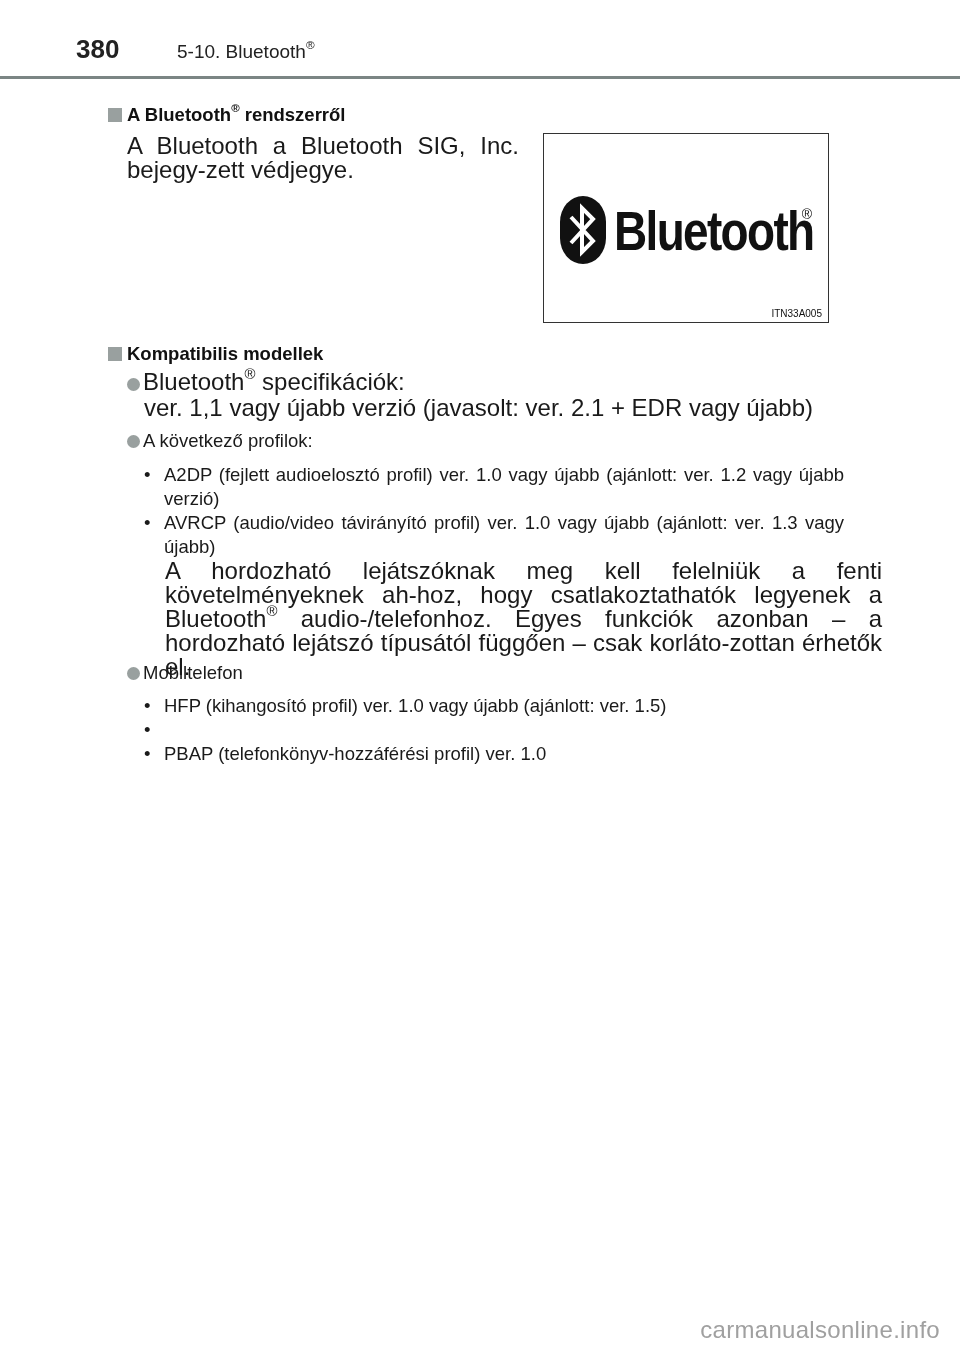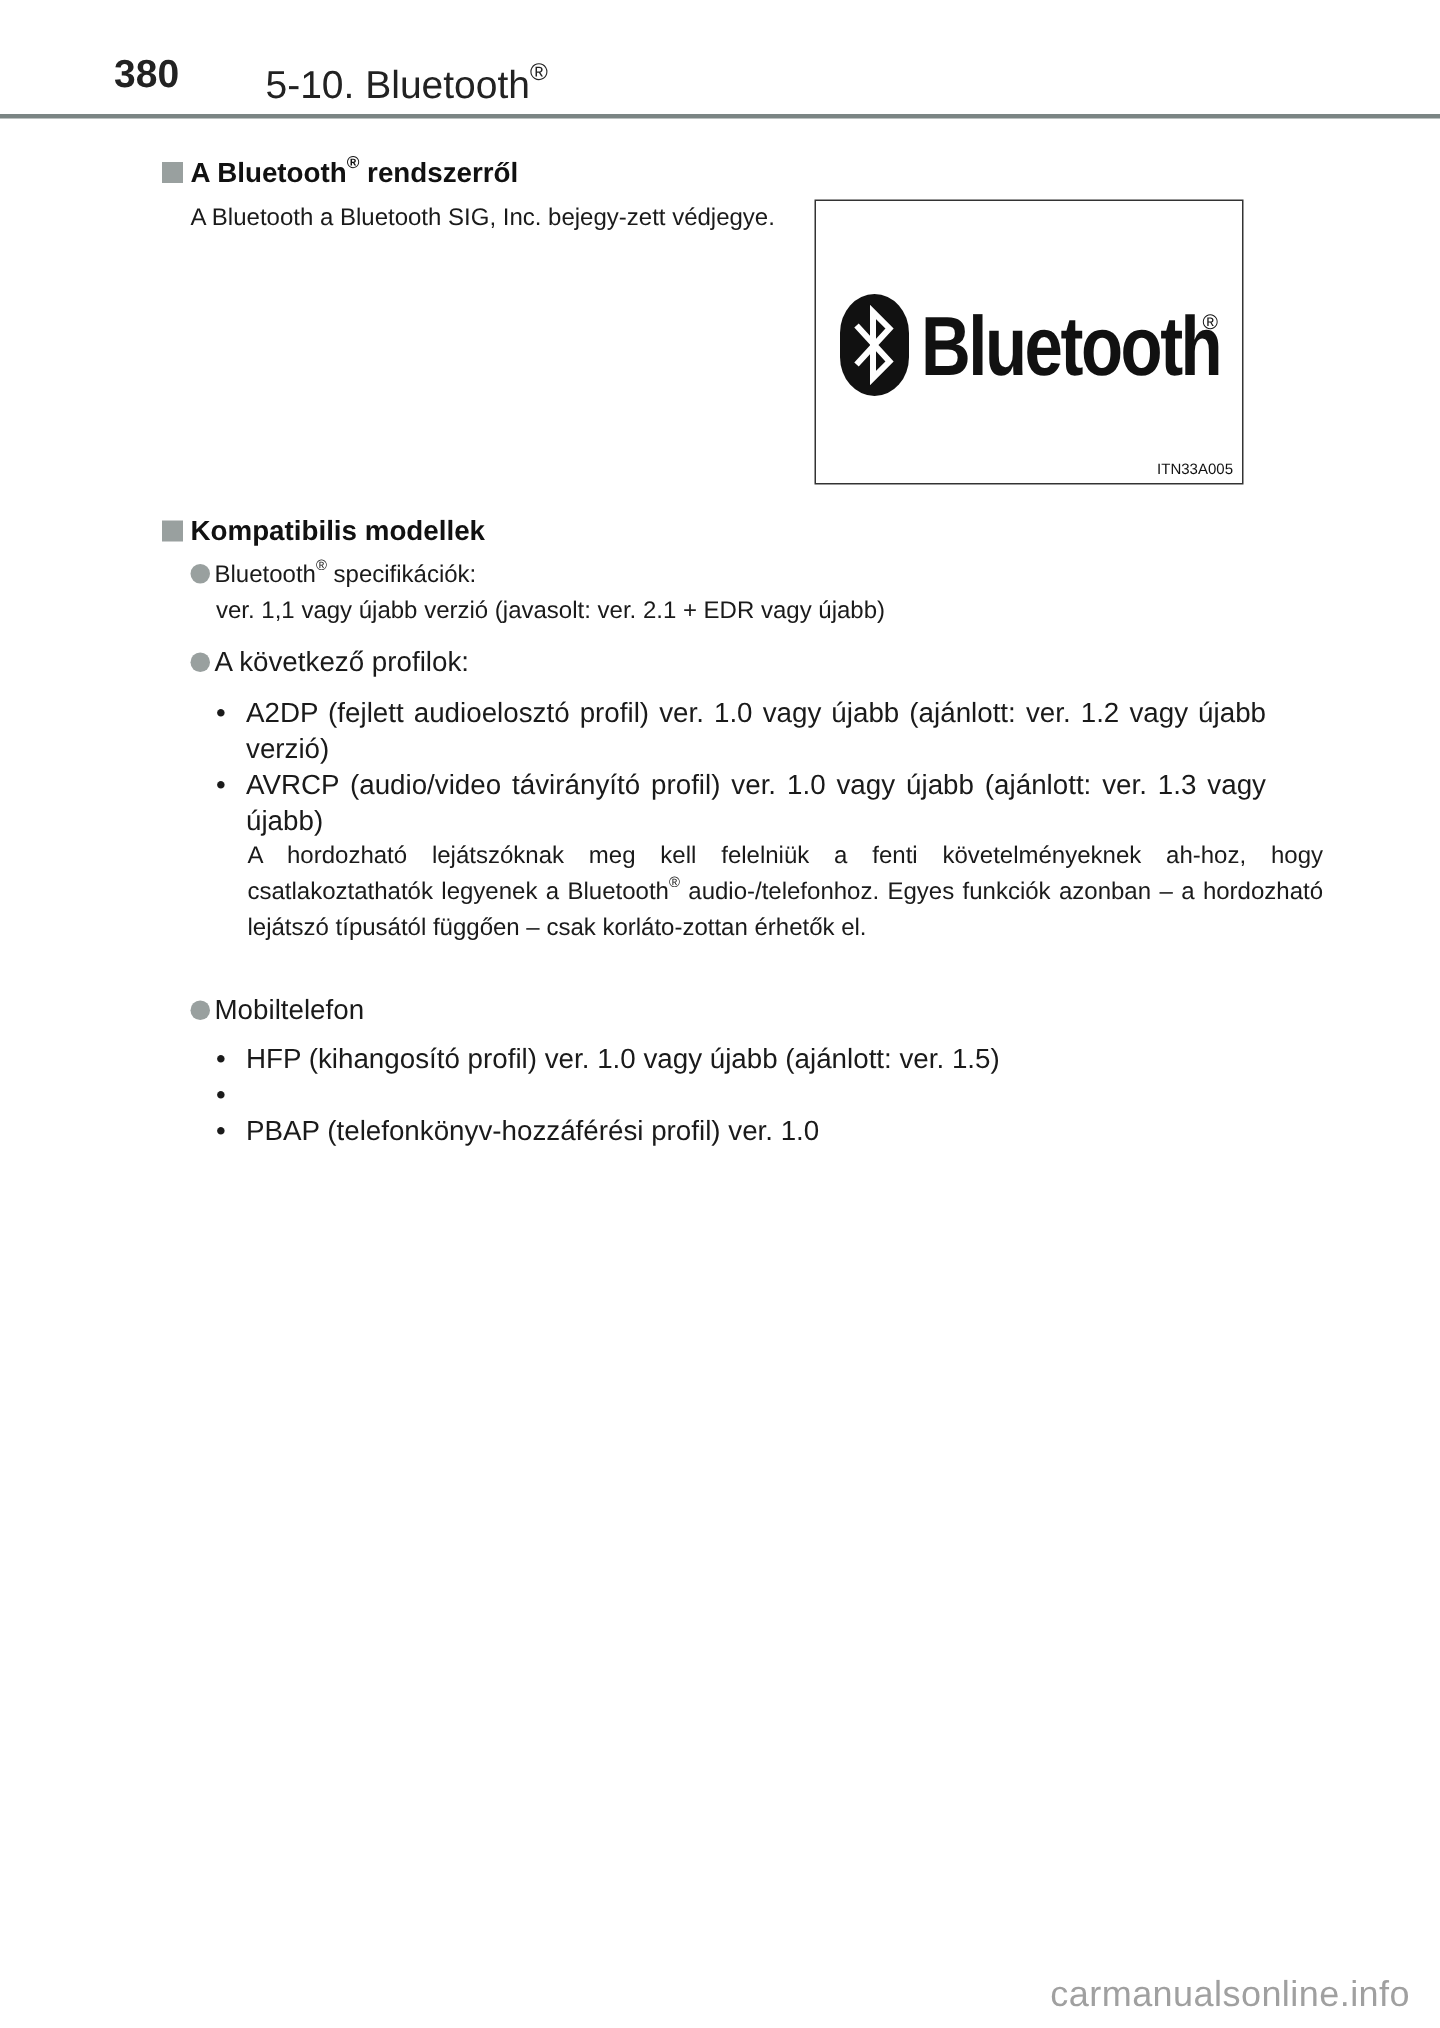--- a/index.html
+++ b/index.html
@@ -2,28 +2,28 @@
 <html><head>
 <meta charset="utf-8">
 <style>
   html, body { margin: 0; padding: 0; }
   body {
     width: 960px; height: 1352px; background: #ffffff; position: relative;
     font-family: "Liberation Sans", sans-serif; color: #1a1a1a; overflow: hidden;
   }
   .header { position: absolute; left: 0; top: 0; width: 788px; height: 80px; }
   .page-num { position: absolute; left: 76px; top: 34px; font-size: 26px; font-weight: bold; color: #222; }
-  .chapter { position: absolute; left: 177px; top: 41px; font-size: 26px; color: #222; }
+  .chapter { position: absolute; left: 177px; top: 41px; font-size: 19px; color: #222; }
   .chapter sup, .h sup, .t sup { font-size: 0.62em; line-height: 0; position: relative; top: -0.15em; }
   .rule { position: absolute; left: 0; top: 76px; width: 960px; height: 3px; background: #7b8584; }
 
   .sec { position: absolute; left: 108px; font-size: 18.5px; font-weight: bold; color: #111; display: flex; align-items: center; }
   .sq { width: 14px; height: 14px; background: #99a09f; margin-right: 5px; display: inline-block; }
 
-  .t { position: absolute; font-size: 16px; line-height: 24px; color: #1a1a1a; text-align: justify; }
+  .t { position: absolute; font-size: 24px; line-height: 24px; color: #1a1a1a; text-align: justify; }
   .dot { display: inline-block; width: 13px; height: 13px; border-radius: 50%; background: #99a09f; margin-right: 3px; vertical-align: -1px; }
 
   .fig { position: absolute; left: 543px; top: 133px; width: 284px; height: 188px; border: 1px solid #333; background: #fff; }
   .logo { position: absolute; left: 16px; top: 62px; display: flex; align-items: center; }
   .logo-text { font-family: "Liberation Sans", sans-serif; font-weight: bold; font-size: 56px; letter-spacing: -2px; color: #111; transform: scaleX(0.82); transform-origin: left center; margin-left: 8px; }
   .logo-reg { position: absolute; right: 16px; top: 72px; font-size: 14px; color: #111; }
   .fig-id { position: absolute; right: 6px; bottom: 3px; font-size: 10px; color: #111; }
 
   .sub { position: absolute; font-size: 18.5px; line-height: 24px; }
   .bul { position: absolute; font-size: 18.5px; line-height: 24px; text-align: justify; }

